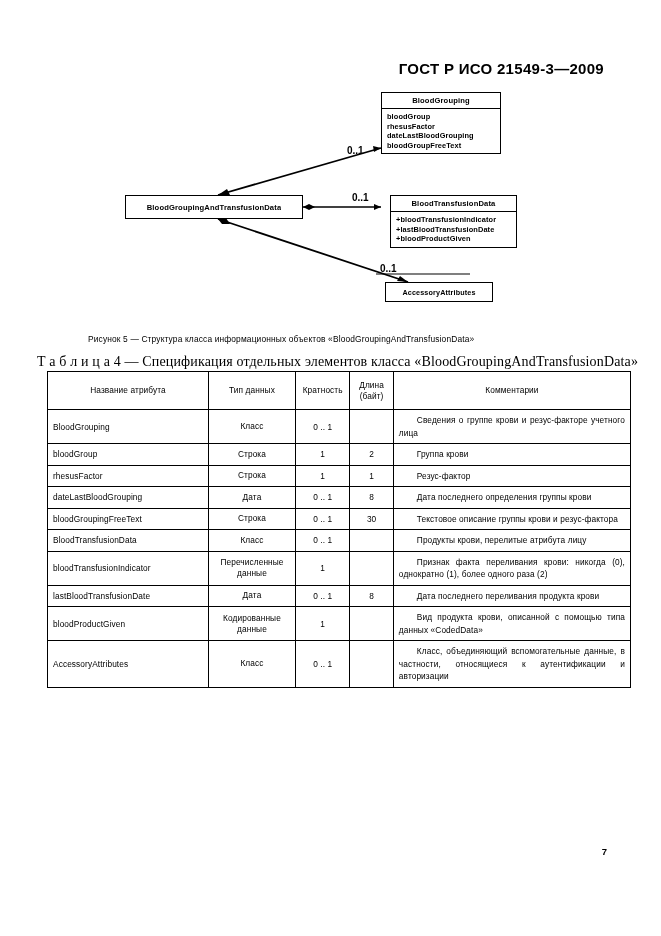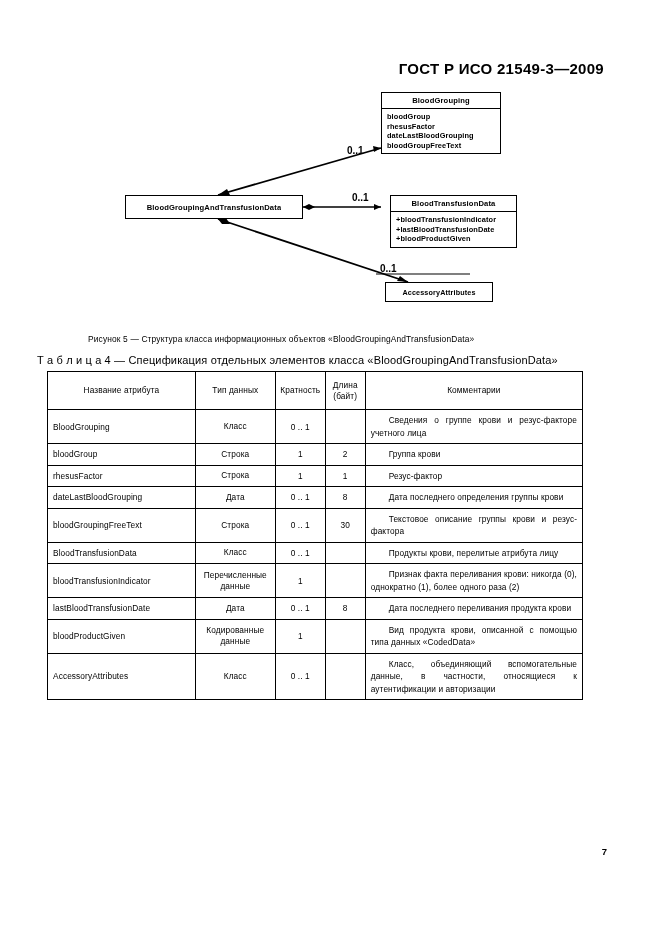--- a/index.html
+++ b/index.html
@@ -89,31 +89,32 @@
     letter-spacing: 0.15px;
     white-space: nowrap;
     margin-top: 16px;
   }
 
   
   .tbl-caption {
     position: absolute;
     top: 354px;
     left: 37px;
-    font-size: 11px;
+    font-size: 14px;
     letter-spacing: 0.15px;
     white-space: nowrap;
+    font-family: Liberation Serif, serif;
   }
 
   
   table.spec {
     position: absolute;
     left: 47px;
     top: 371px;
-    width: 536px;
+    width: 584px;
     border-collapse: collapse;
     font-size: 8.3px;
   }
   table.spec th, table.spec td {
     border: 0.9px solid #000;
     vertical-align: middle;
     letter-spacing: 0.1px;
   }
   table.spec thead th {
     height: 38px;

